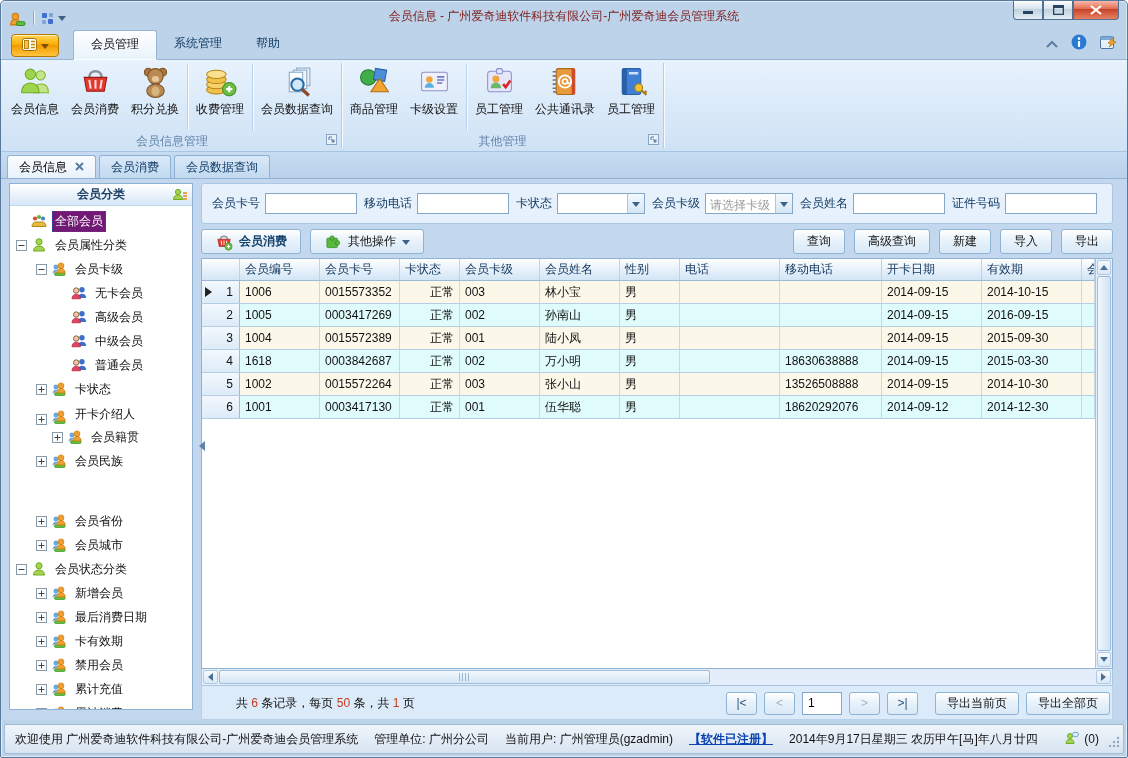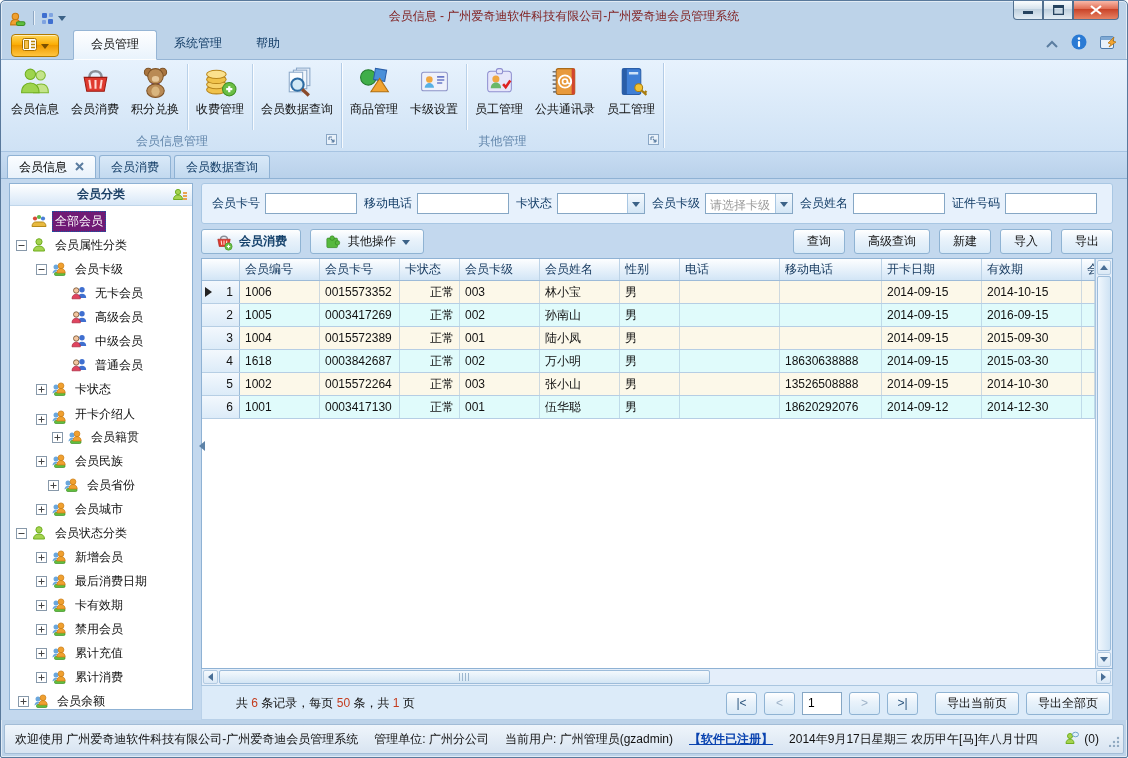--- a/index.html
+++ b/index.html
@@ -533,21 +533,21 @@
               <svg width="18" height="16" viewBox="0 0 16 16">
                 <circle cx="5" cy="6" r="2.5" fill="#6aa7dd"></circle>
                 <path d="M1.5 12.5c0-2.5 1.6-3.8 3.5-3.8 .8 0 1.6.3 2.2.8z" fill="#6aa7dd"></path>
                 <rect x="3.5" y="11.5" width="10.5" height="3" rx="1.2" fill="#5fbf3f" stroke="#3f8f22" stroke-width=".7"></rect>
                 <circle cx="10" cy="4.8" r="2.9" fill="#f0a030" stroke="#c97a10" stroke-width=".7"></circle>
                 <path d="M5.8 12c0-3 1.9-4.5 4.2-4.5s4.2 1.5 4.2 4.5z" fill="#f0a030" stroke="#c97a10" stroke-width=".7"></path>
               </svg>
             </span>
             <span class="tlabel">会员民族</span>
           </div>
-          <div class="titem" style="padding-left: 38px;">
+          <div class="titem" style="padding-left: 26px; margin-top: 36px;">
             <span class="exp"><svg width="11" height="11">
                 <rect x="0.5" y="0.5" width="10" height="10" fill="#fff" stroke="#8899aa"></rect>
                 <line x1="2.5" y1="5.5" x2="8.5" y2="5.5" stroke="#444"></line>
                 <line x1="5.5" y1="2.5" x2="5.5" y2="8.5" stroke="#444"></line>
               </svg></span>
             <span class="ticon">
               <svg width="18" height="16" viewBox="0 0 16 16">
                 <circle cx="5" cy="6" r="2.5" fill="#6aa7dd"></circle>
                 <path d="M1.5 12.5c0-2.5 1.6-3.8 3.5-3.8 .8 0 1.6.3 2.2.8z" fill="#6aa7dd"></path>
                 <rect x="3.5" y="11.5" width="10.5" height="3" rx="1.2" fill="#5fbf3f" stroke="#3f8f22" stroke-width=".7"></rect>

